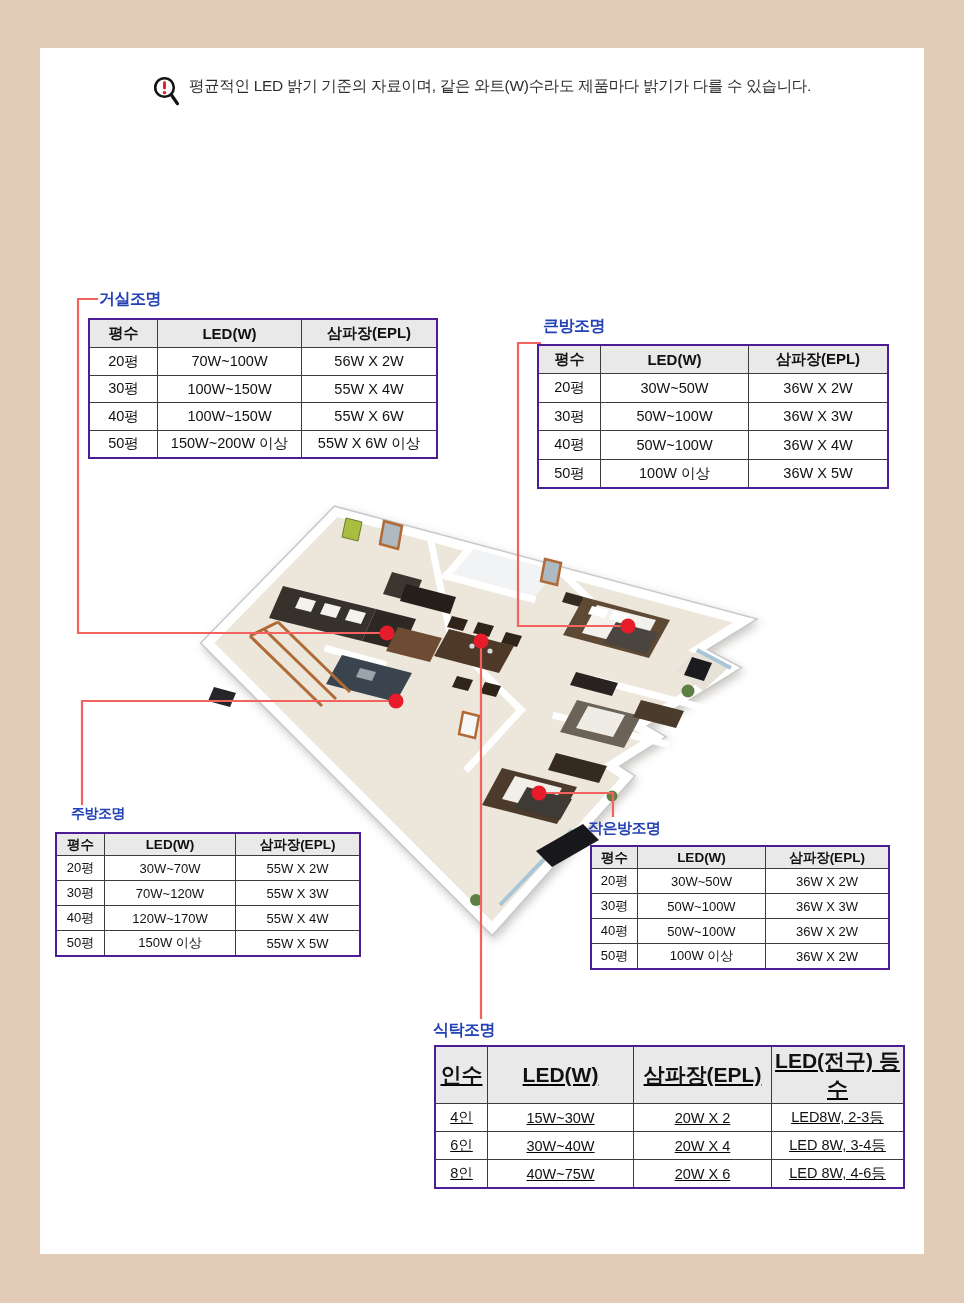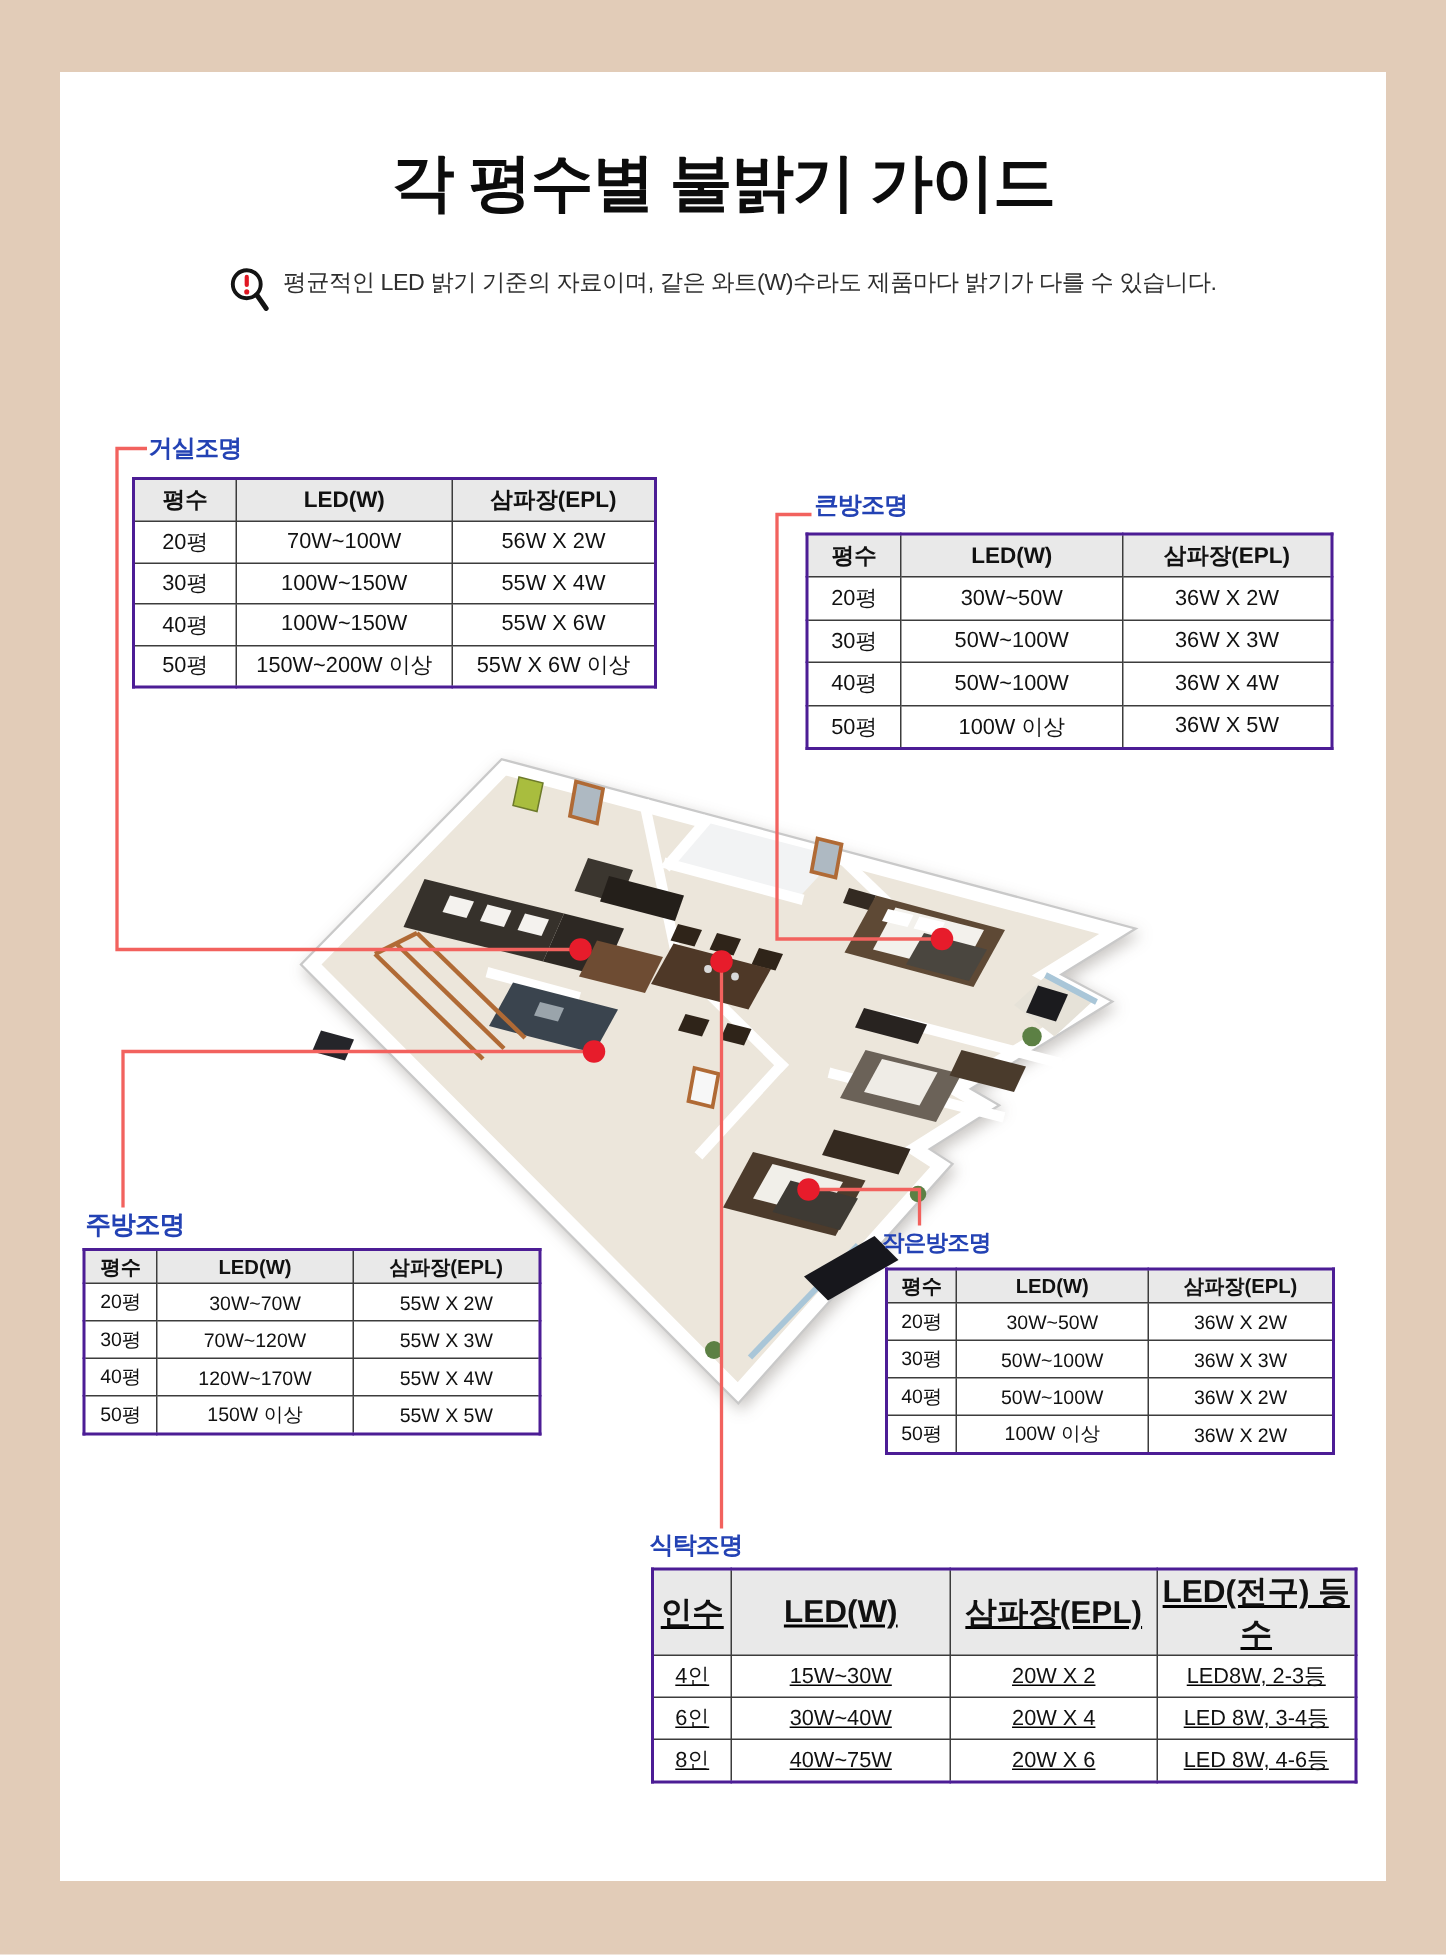--- a/index.html
+++ b/index.html
@@ -35,31 +35,31 @@
 
   .p-living{left:88px;top:318px;}
   .p-living .plabel{left:11px;top:-29px;}
   .p-living table{width:344px;}
   .p-living th{height:27px;font-size:15px;}
   .p-living td{height:26.5px;font-size:14.5px;}
   .p-living th:nth-child(1){width:67px;}
   .p-living th:nth-child(2){width:143px;}
   .p-living th:nth-child(3){width:134px;}
 
-  .p-big{left:537px;top:355px;}
+  .p-big{left:537px;top:344px;}
   .p-big .plabel{left:6px;top:-28px;}
   .p-big table{width:346px;}
   .p-big th{height:27px;font-size:15px;}
   .p-big td{height:27.5px;font-size:14.5px;}
   .p-big th:nth-child(1){width:61px;}
   .p-big th:nth-child(2){width:147px;}
   .p-big th:nth-child(3){width:138px;}
 
   .p-kitchen{left:55px;top:832px;}
-  .p-kitchen .plabel{left:2px;top:-27px;font-size:17px;}
+  .p-kitchen .plabel{left:16px;top:-27px;font-size:14px;}
   .p-kitchen table{width:300px;}
   .p-kitchen th{height:21px;font-size:13.5px;}
   .p-kitchen td{height:24px;font-size:13px;}
   .p-kitchen th:nth-child(1){width:47px;}
   .p-kitchen th:nth-child(2){width:130px;}
   .p-kitchen th:nth-child(3){width:123px;}
 
   .p-small{left:590px;top:845px;}
   .p-small .plabel{left:-2px;top:-26px;font-size:15px;}
   .p-small table{width:294px;}
@@ -80,21 +80,20 @@
   .p-dining th:nth-child(4){width:131px;}
 
   
   .floorplan{position:absolute;left:0;top:0;z-index:2;pointer-events:none;}
   .overlay{position:absolute;left:0;top:0;z-index:5;pointer-events:none;}
 </style>
 </head>
 <body>
 
 <div class="content">
-  <div class="title">각 평수별 불밝기 가이드</div>
   <div class="notice">
     <svg width="27" height="31" viewBox="0 0 27 31">
       <circle cx="11.5" cy="11.5" r="9.3" fill="none" stroke="#141414" stroke-width="2.6"></circle>
       <line x1="18.2" y1="18.6" x2="24.4" y2="27.6" stroke="#141414" stroke-width="3.4" stroke-linecap="round"></line>
       <rect x="10.1" y="5.2" width="2.8" height="8.2" rx="1.4" fill="#e01622"></rect>
       <circle cx="11.5" cy="16.6" r="1.7" fill="#e01622"></circle>
     </svg>
     <span>평균적인 LED 밝기 기준의 자료이며, 같은 와트(W)수라도 제품마다 밝기가 다를 수 있습니다.</span>
   </div>
 </div>

